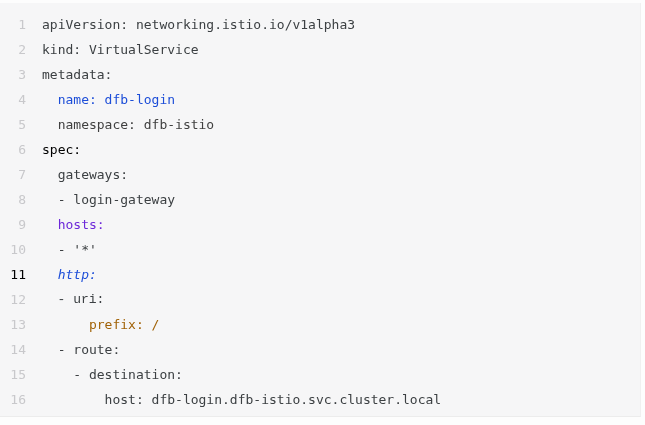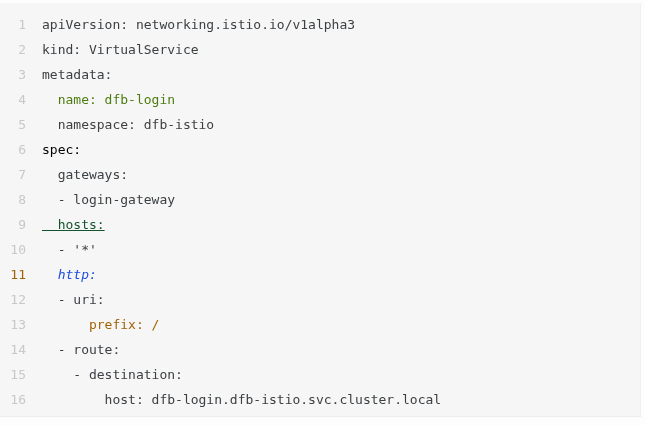--- a/index.html
+++ b/index.html
@@ -54,21 +54,21 @@
     <span class="code-text" style="color: rgb(60, 64, 67);">kind: VirtualService</span>
   </div>
 
   <div class="code-line">
     <span class="line-number" style="color: rgb(200, 200, 203);">3</span>
     <span class="code-text" style="color: rgb(60, 64, 67);">metadata:</span>
   </div>
 
   <div class="code-line">
     <span class="line-number" style="color: rgb(200, 200, 203);">4</span>
-    <span class="code-text" style="color: #4d7c0f;">  name: dfb-login</span>
+    <span class="code-text" style="color: #1d4ed8;">  name: dfb-login</span>
   </div>
 
   <div class="code-line">
     <span class="line-number" style="color: rgb(200, 200, 203);">5</span>
     <span class="code-text" style="color: #404040;">  namespace: dfb-istio</span>
   </div>
 
   <div class="code-line">
     <span class="line-number" style="color: rgb(200, 200, 203);">6</span>
     <span class="code-text" style="color: #000000;">spec:</span>
@@ -79,36 +79,36 @@
     <span class="code-text" style="color: rgb(60, 64, 67);">  gateways:</span>
   </div>
 
   <div class="code-line">
     <span class="line-number" style="color: rgb(200, 200, 203);">8</span>
     <span class="code-text" style="color: rgb(60, 64, 67);">  - login-gateway</span>
   </div>
 
   <div class="code-line">
     <span class="line-number" style="color: rgb(200, 200, 203);">9</span>
-    <span class="code-text" style="color: #14532d; text-decoration: underline;">  hosts:</span>
+    <span class="code-text" style="color: #6d28d9;">  hosts:</span>
   </div>
 
   <div class="code-line">
     <span class="line-number" style="color: rgb(200, 200, 203);">10</span>
     <span class="code-text" style="color: rgb(60, 64, 67);">  - '*'</span>
   </div>
 
   <div class="code-line">
-    <span class="line-number" style="color: #a16207;">11</span>
+    <span class="line-number" style="color: #000000;">11</span>
     <span class="code-text" style="color: #1d4ed8; font-style: italic;">  http:</span>
   </div>
 
   <div class="code-line">
     <span class="line-number" style="color: rgb(200, 200, 203);">12</span>
-    <span class="code-text" style="color: rgb(60, 64, 67);">  - uri:</span>
+    <span class="code-text" style="color: rgb(60, 64, 67); font-family: Liberation Mono, monospace;">  - uri:</span>
   </div>
 
   <div class="code-line">
     <span class="line-number" style="color: rgb(200, 200, 203);">13</span>
     <span class="code-text" style="color: #a16207;">      prefix: /</span>
   </div>
 
   <div class="code-line">
     <span class="line-number" style="color: rgb(200, 200, 203);">14</span>
     <span class="code-text" style="color: rgb(60, 64, 67);">  - route:</span>

